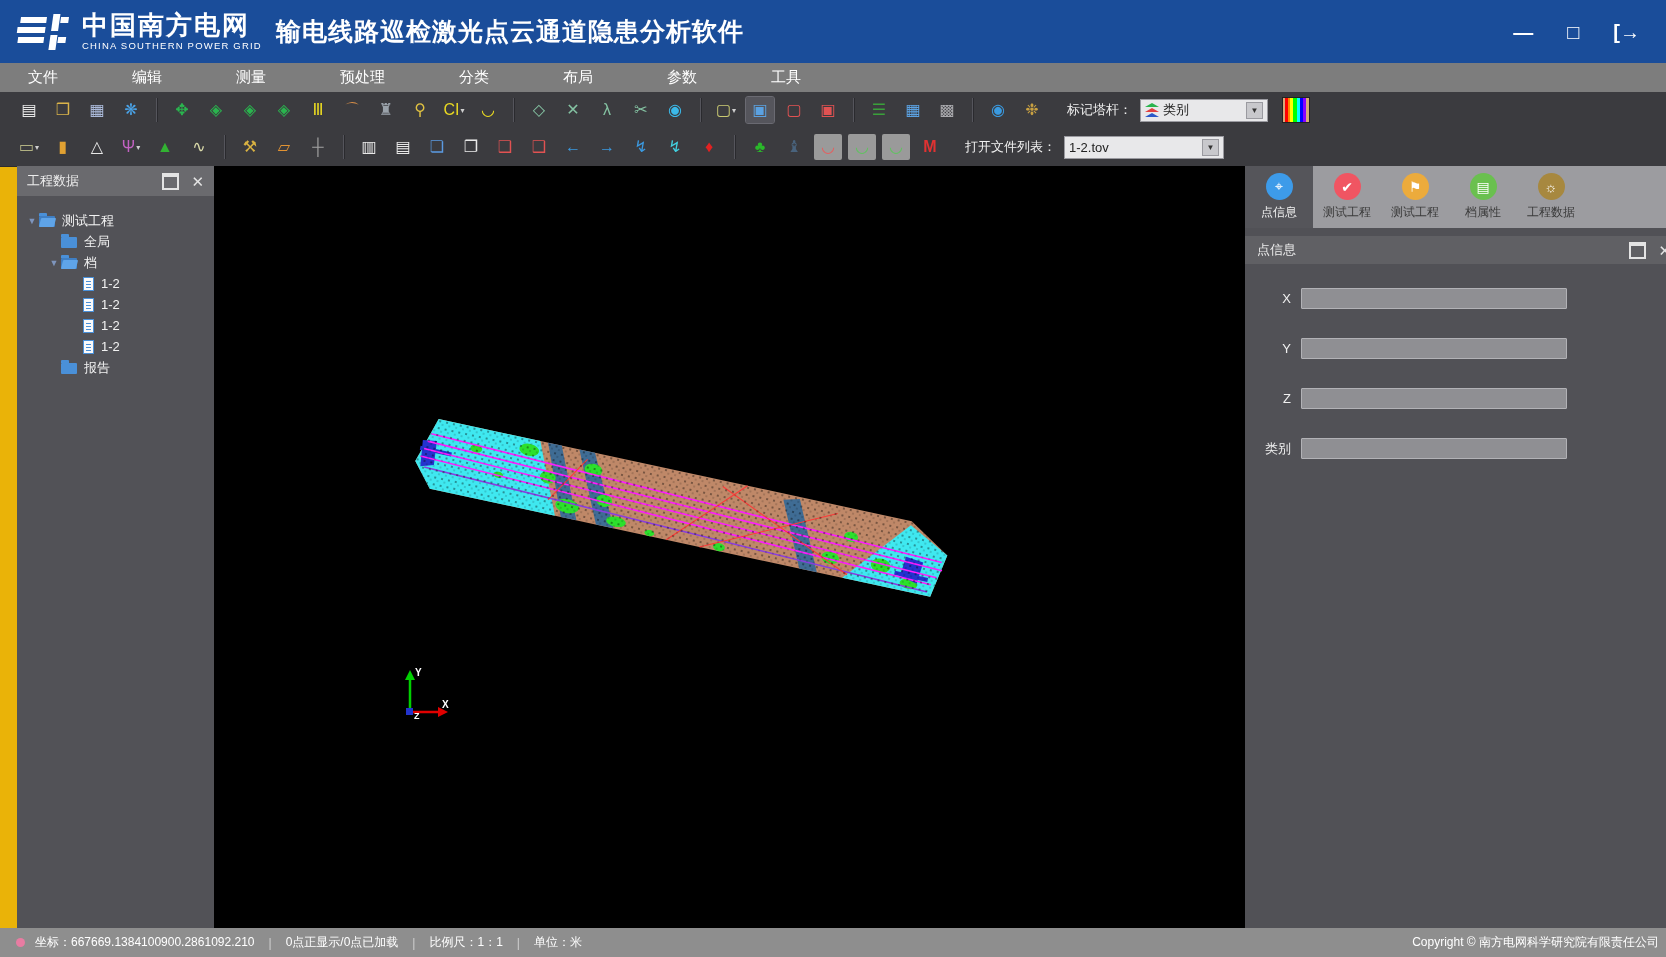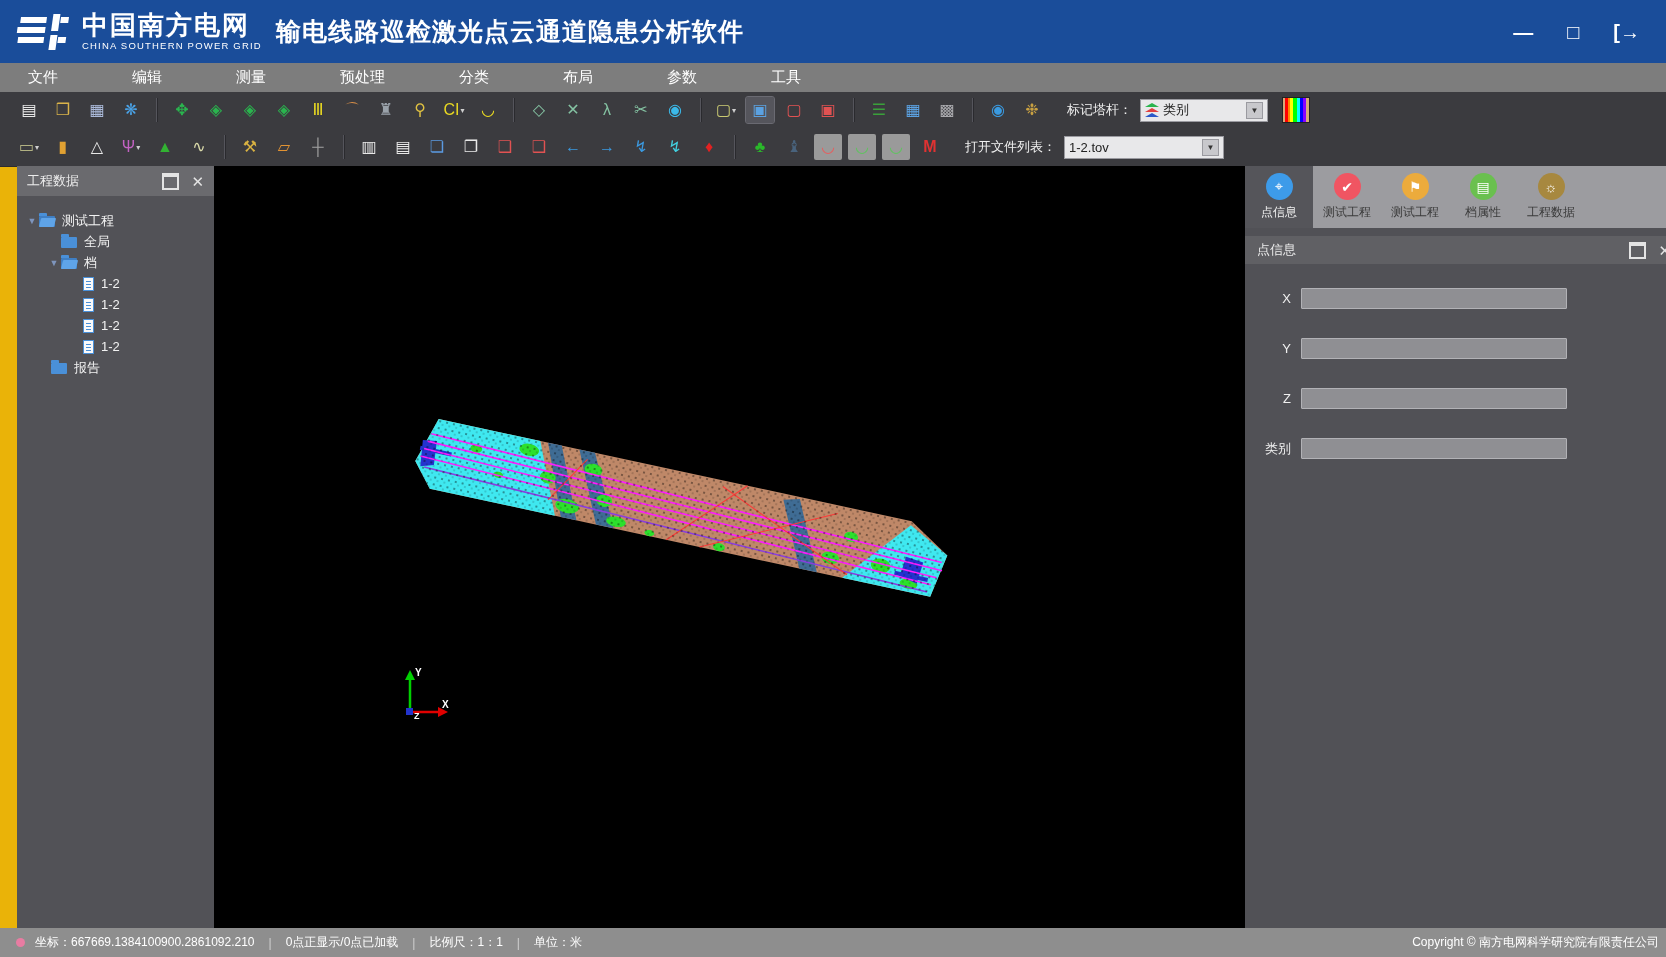--- a/index.html
+++ b/index.html
@@ -366,21 +366,21 @@
           <div class="tree-row" style="padding-left: 52px;">
             <span class="expander"></span>
             <span class="ticon file"></span>
             <span class="tlabel">1-2</span>
           </div>
           <div class="tree-row" style="padding-left: 52px;">
             <span class="expander"></span>
             <span class="ticon file"></span>
             <span class="tlabel">1-2</span>
           </div>
-          <div class="tree-row" style="padding-left: 20px; align-items: center;">
+          <div class="tree-row" style="padding-left: 30px; align-items: center;">
             <span class="expander"></span>
             <span class="ticon folder"></span>
             <span class="tlabel">报告</span>
           </div>
         </div>
     </div>
 
     <div id="viewport">
       <svg width="1031" height="762" viewBox="0 0 1031 762">
         <defs>

